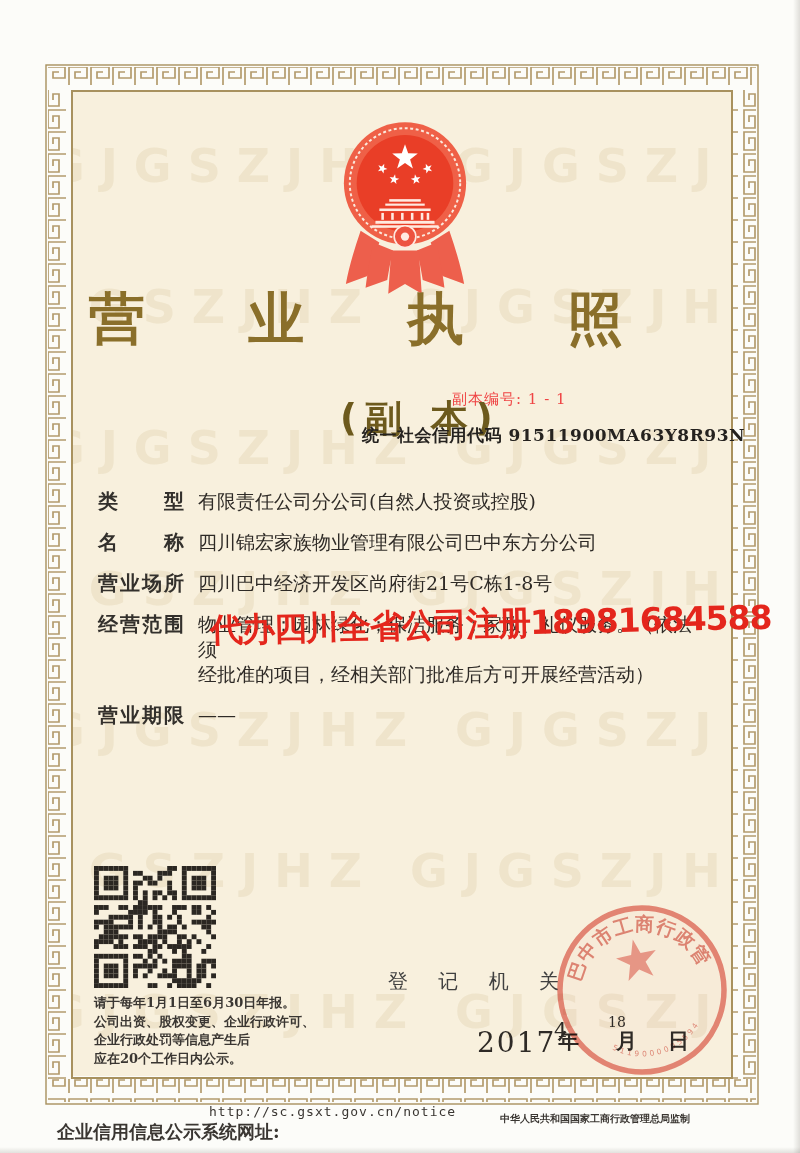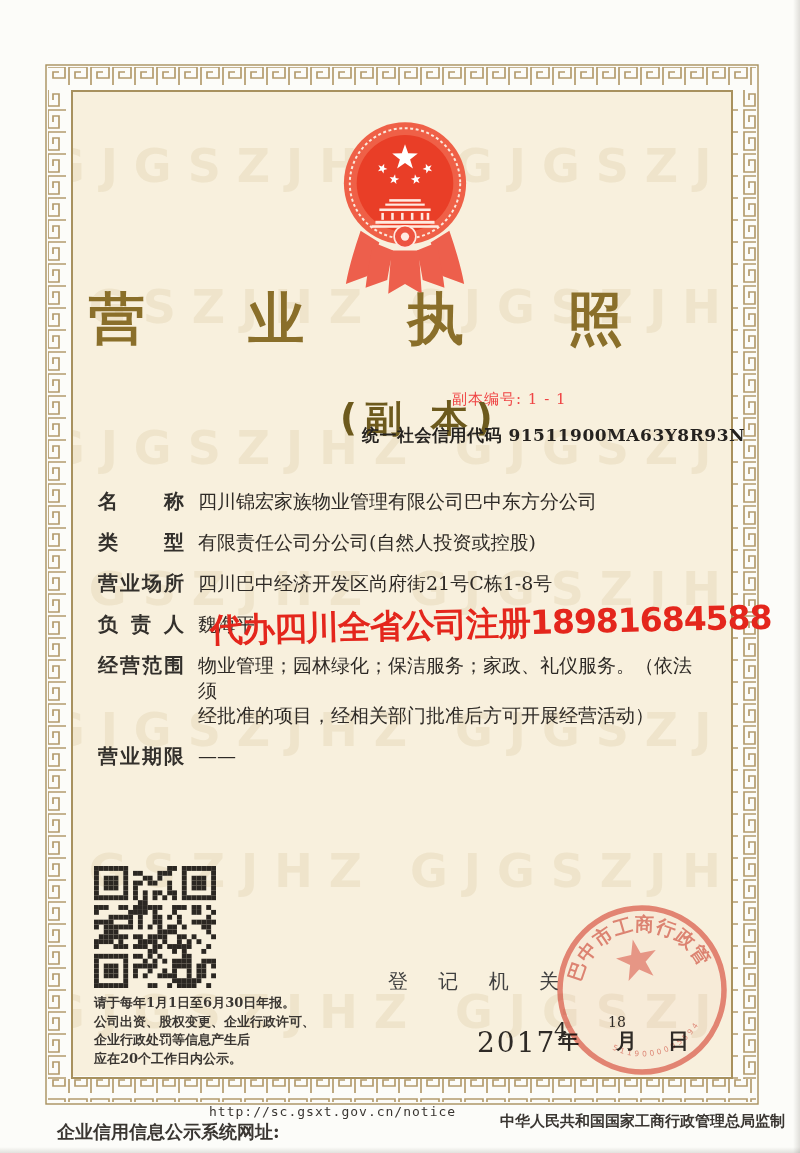--- a/index.html
+++ b/index.html
@@ -82,21 +82,21 @@
   
   .f-site-label{
     left:57px;top:1120px;z-index:4;font-size:18px;font-weight:bold;color:#3a3632;
     font-family:"DejaVu Serif",serif;white-space:nowrap;
   }
   .f-url{
     left:190px;top:1104px;z-index:4;font-size:13px;color:#3a3632;
     font-family:"DejaVu Sans Mono",monospace;letter-spacing:1px;white-space:nowrap;margin-left:19px;
   }
   .f-issuer{
-    left:500px;top:1112px;z-index:4;font-size:15px;font-weight:bold;color:#3a3632;
+    left:500px;top:1112px;z-index:4;font-size:10px;font-weight:bold;color:#3a3632;
     font-family:"DejaVu Serif",serif;white-space:nowrap;
   }
   .scan-edge-r{right:0;top:0;width:7px;height:100%;z-index:9;
     background:linear-gradient(to right,rgba(0,0,0,0),rgba(90,85,75,0.18));}
   .scan-edge-b{left:0;bottom:0;width:100%;height:6px;z-index:9;
     background:linear-gradient(to bottom,rgba(0,0,0,0),rgba(90,85,75,0.16));}
 </style>
 </head>
 <body>
 
@@ -167,34 +167,30 @@
   <circle cx="70" cy="124" r="4.2" fill="#ffe9e0"></circle>
 </svg>
 
 <div class="abs main-title content">营 业 执 照</div>
 <div class="abs copy-no content">副本编号: 1 - 1</div>
 <div class="abs copy-label content">(副 本)</div>
 <div class="abs credit-line content">统一社会信用代码  91511900MA63Y8R93N</div>
 
 <div class="abs fields content">
   <div class="frow">
+    <span class="flabel">类型</span>
+    <span class="fvalue">有限责任公司分公司(自然人投资或控股)</span>
+  </div>
+  <div class="frow">
     <span class="flabel">名称</span>
     <span class="fvalue">四川锦宏家族物业管理有限公司巴中东方分公司</span>
   </div>
   <div class="frow">
-    <span class="flabel">类型</span>
-    <span class="fvalue">有限责任公司分公司(自然人投资或控股)</span>
-  </div>
-  <div class="frow">
     <span class="flabel">营业场所</span>
     <span class="fvalue">四川巴中经济开发区尚府街21号C栋1-8号</span>
-  </div>
-  <div class="frow">
-    <span class="flabel">负责人</span>
-    <span class="fvalue">魏海平</span>
   </div>
   <div class="frow">
     <span class="flabel">经营范围</span>
     <span class="fvalue">物业管理；园林绿化；保洁服务；家政、礼仪服务。（依法须
 经批准的项目，经相关部门批准后方可开展经营活动）</span>
   </div>
   <div class="frow">
     <span class="flabel">营业期限</span>
     <span class="fvalue">——</span>
   </div>

